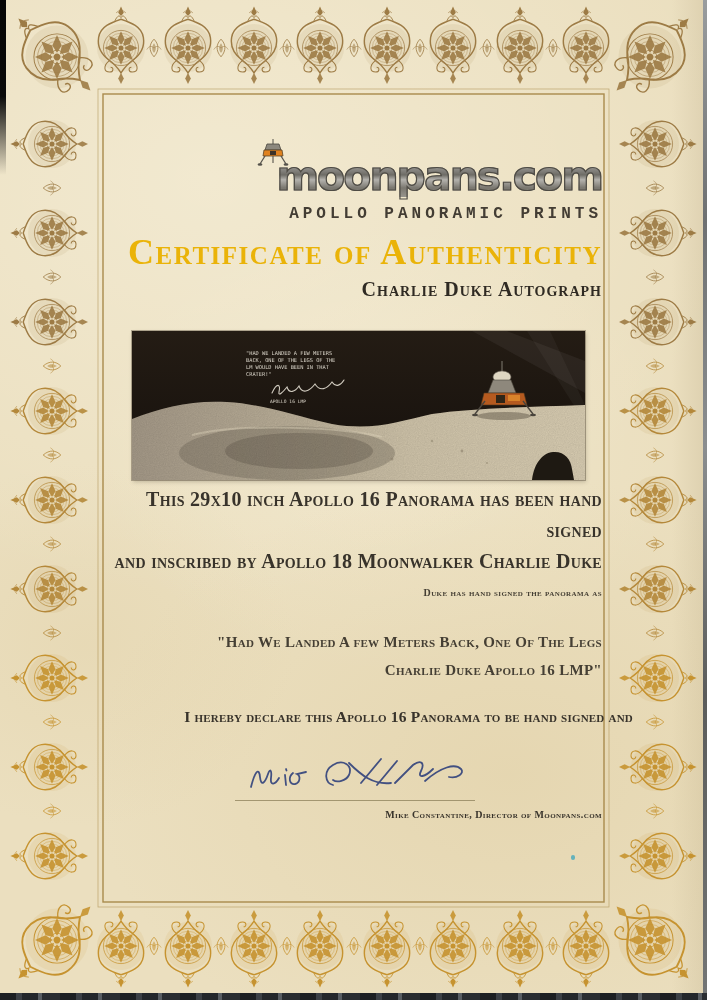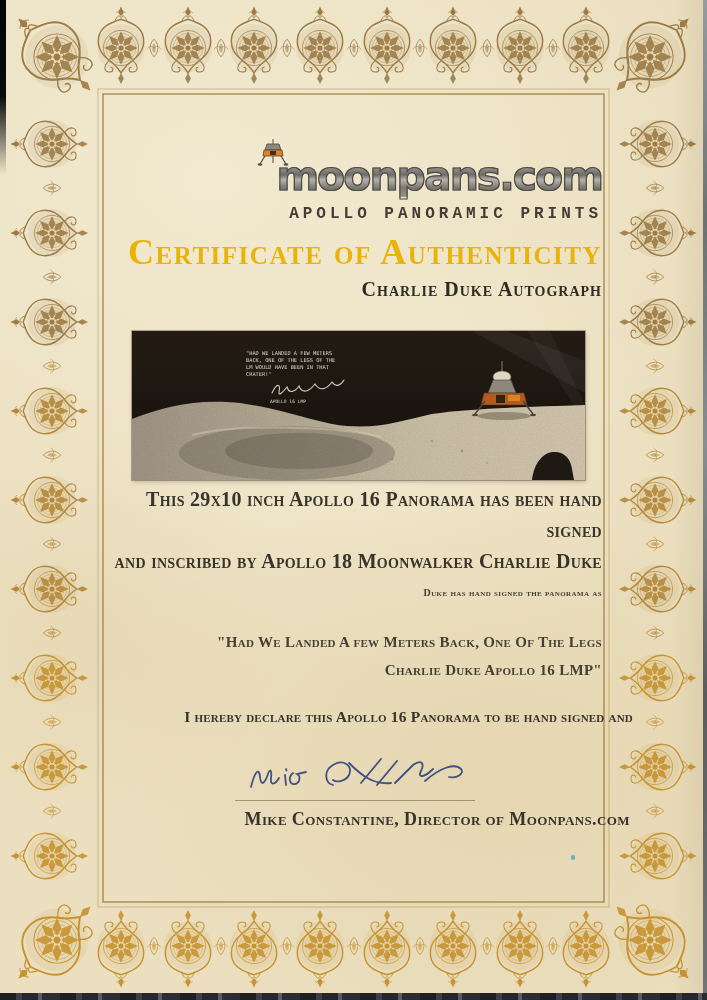--- a/index.html
+++ b/index.html
@@ -74,21 +74,21 @@
   .photo{
     position:absolute;left:27px;top:331px;width:453px;height:149px;
     box-shadow:0 0 0 1px rgba(60,50,35,.35), 1px 2px 4px rgba(60,50,35,.25);
   }
   .statement{position:absolute;left:0;top:484px;width:100%;font-size:20px;line-height:31px;font-weight:bold;letter-spacing:.3px;}
   .signed-as{position:absolute;left:0;top:587px;width:100%;font-size:10px;font-weight:bold;letter-spacing:.4px;color:#453f34;}
   .quote{position:absolute;left:0;top:629px;width:100%;font-size:15px;line-height:27.5px;font-weight:bold;letter-spacing:.3px;color:#453f34;}
   .declaration{position:absolute;left:0;top:702px;width:100%;font-size:15.5px;line-height:30px;font-weight:bold;letter-spacing:.2px;margin-left:31px;}
   .dir-sig{position:absolute;left:124px;top:747px;}
   .sig-line{position:absolute;left:130px;top:800px;width:240px;border-top:1px solid #91855f;opacity:.8;}
-  .signatory{position:absolute;left:0;top:809px;width:100%;font-size:18px;font-weight:bold;letter-spacing:.4px;padding-left:28px;}
+  .signatory{position:absolute;left:0;top:809px;width:100%;font-size:10px;font-weight:bold;letter-spacing:.4px;}
 </style>
 </head>
 <body>
 
 <div class="sheet"></div>
 
 <svg class="border-svg" width="707" height="993" viewBox="0 0 707 993">
   <defs>
     <g id="med">
       <circle r="30" fill="currentColor" opacity="0.10"></circle>

